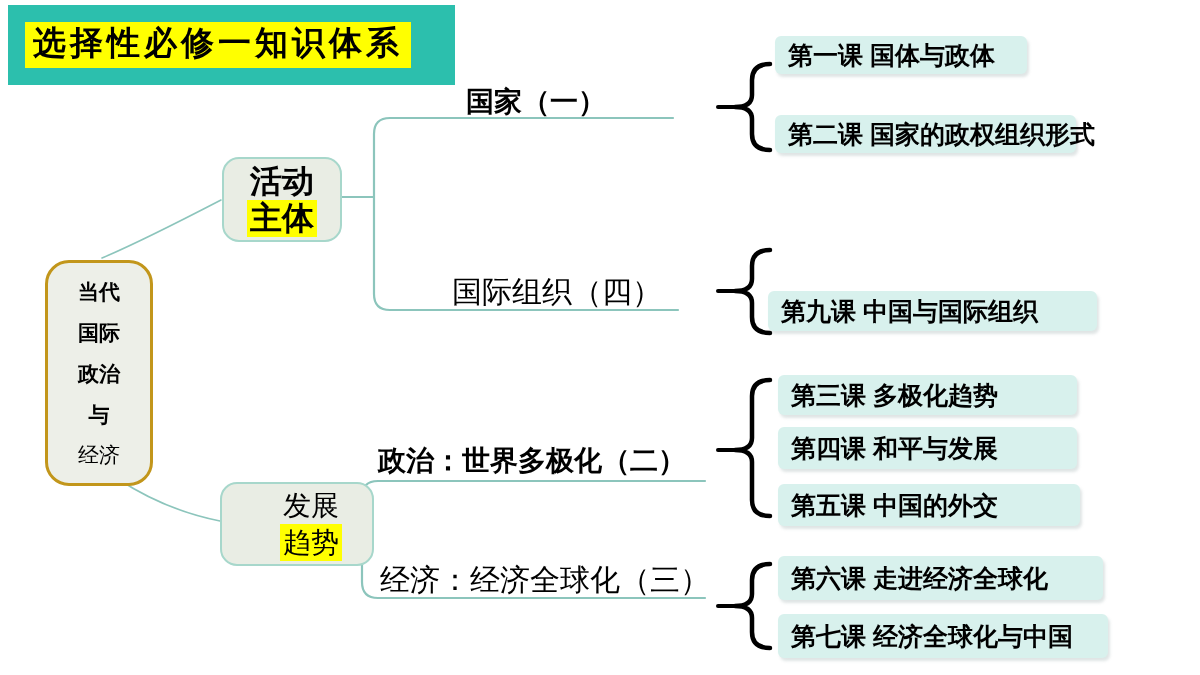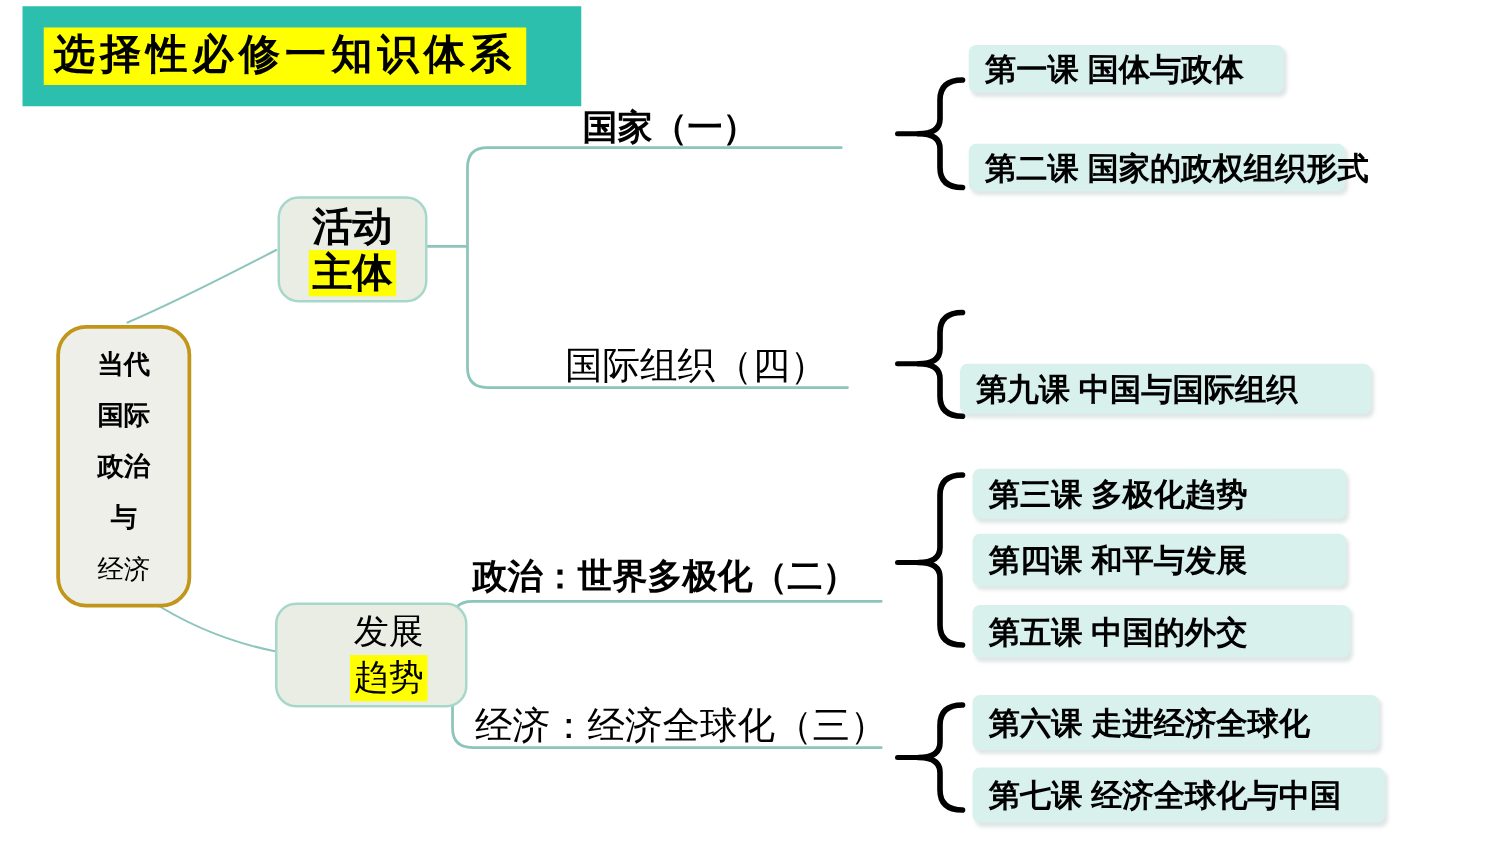--- a/index.html
+++ b/index.html
@@ -1,21 +1,21 @@
 <!DOCTYPE html>
 <html style="--banner_bg: #2CBFAD; --highlight: #FFFF00; --root_fill: #EDEFE8; --root_border: #C2961B; --node_fill: #E9EDE4; --node_border: #A7D7CB; --line: #8CC5BC; --course_bg: #D8F1ED; --brace: #000000; --text: #000000;"><head>
 <meta charset="utf-8">
 <style>
   html,body{margin:0;padding:0;background:#fff;}
   #slide{
     position:relative;width:1200px;height:675px;background:#fff;overflow:hidden;
     font-family:"Liberation Sans","DejaVu Sans",sans-serif;color:var(--text,#000);
   }
   
-  #banner{position:absolute;left:18px;top:5px;width:447px;height:80px;
+  #banner{position:absolute;left:8px;top:5px;width:447px;height:80px;
     background:var(--banner_bg);display:flex;align-items:center;}
   #banner .hl{margin-left:17px;background:var(--highlight);color:#000;
     font-size:33px;font-weight:bold;letter-spacing:4px;padding:3px 8px 6px 8px;line-height:1.1;}
   
   #lines{position:absolute;left:0;top:0;width:1200px;height:675px;pointer-events:none;}
   .c-line{stroke:var(--line);fill:none;stroke-linecap:round;}
   .c-thin{stroke-width:1.6;}
   .c-mid{stroke-width:2.2;}
   .brace{stroke:var(--brace);fill:none;stroke-width:4.5;stroke-linecap:round;stroke-linejoin:round;}
   .brace-dash{stroke:var(--brace);fill:none;stroke-width:4;stroke-linecap:round;}

